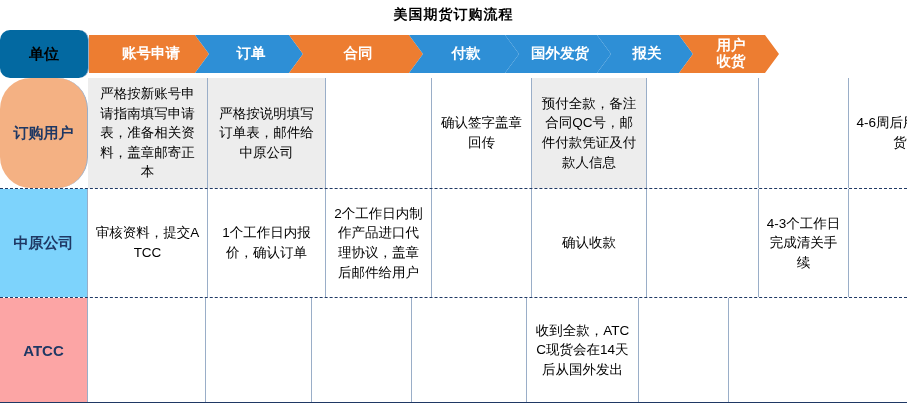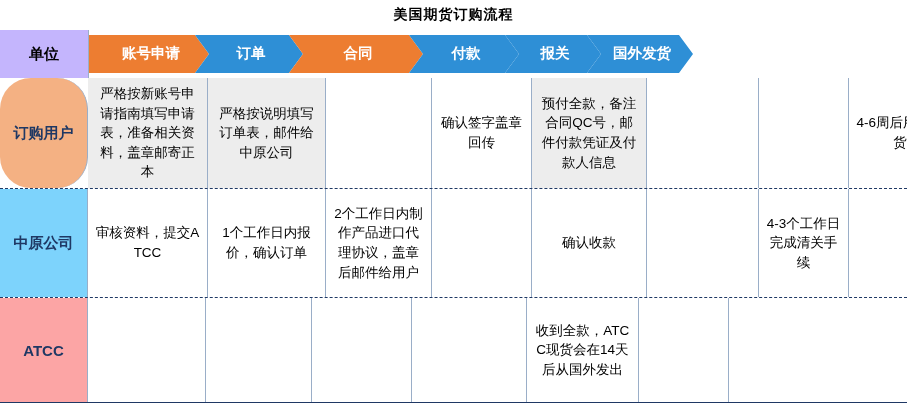--- a/index.html
+++ b/index.html
@@ -27,24 +27,25 @@
 
   
   .header-row{
     display:flex;
     height:48px;
     align-items:stretch;
   }
   .unit-head{
     width:88px;
     flex:0 0 88px;
-    background:#c4b5fd;
+    background:#0369a1;
     display:flex;align-items:center;justify-content:center;
     font-size:15px;font-weight:bold;color:#000;
     border-right:1px solid #9aaec8;
+    border-radius:10px;
   }
   .arrows{
     flex:1 1 auto;
     display:flex;
     align-items:center;
     position:relative;
   }
   .arrow{
     position:relative;
     height:38px;
@@ -130,25 +131,28 @@
         </div>
         <div class="arrow" style="--c: #2e8fd6; width: 108px; flex: 0 0 108px;">
           <span>订单</span>
         </div>
         <div class="arrow" style="--c: #ed7d31; width: 134px; flex: 0 0 134px;">
           <span>合同</span>
         </div>
         <div class="arrow" style="--c: #2e8fd6; width: 110px; flex: 0 0 110px;">
           <span>付款</span>
         </div>
+        <div class="arrow" style="--c: #2e8fd6; width: 106px; flex: 0 0 106px;">
+          <span>国外发货</span>
+        </div>
         <div class="arrow" style="--c: #2e8fd6; width: 96px; flex: 0 0 96px;">
           <span>报关</span>
         </div>
-        <div class="arrow" style="--c: #2e8fd6; width: 106px; flex: 0 0 106px;">
-          <span>国外发货</span>
+        <div class="arrow" style="--c: #ed7d31; width: 100px; flex: 0 0 100px;">
+          <span>用户<br>收货</span>
         </div>
       </div>
   </div>
 
   <div class="row row1">
     <div class="row-label lbl-1">订购用户</div>
     <div class="cells">
         <div class="cell shade" style="width: 120px; flex: 0 0 120px;">严格按新账号申请指南填写申请表，准备相关资料，盖章邮寄正本</div>
         <div class="cell shade" style="width: 118px; flex: 0 0 118px;">严格按说明填写订单表，邮件给中原公司</div>
         <div class="cell" style="width: 106px; flex: 0 0 106px;"></div>

